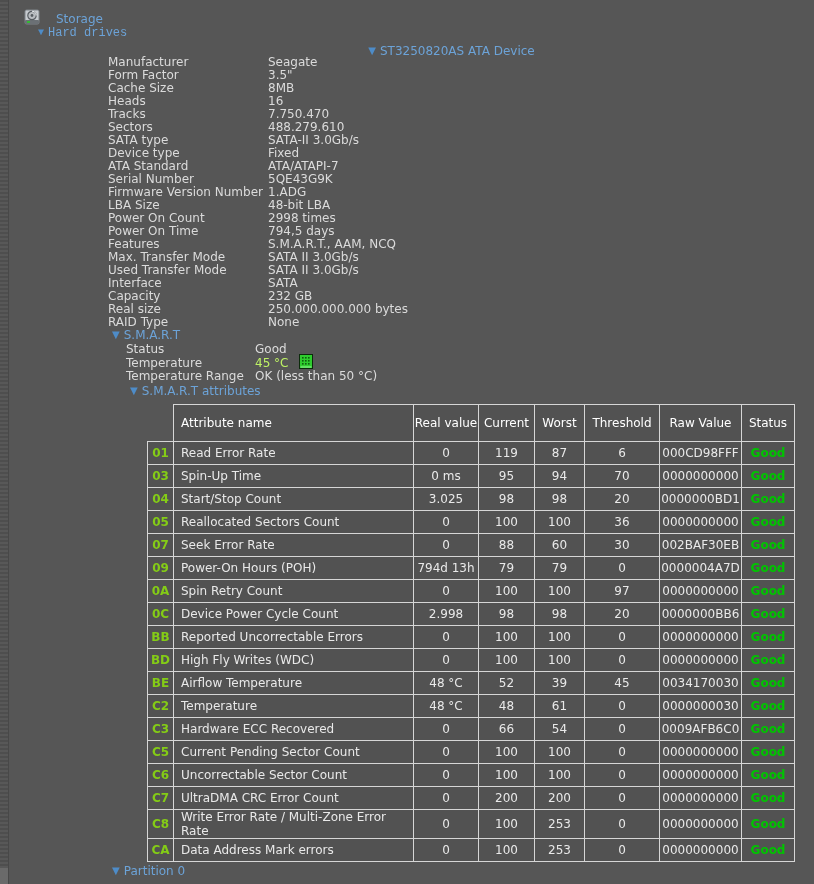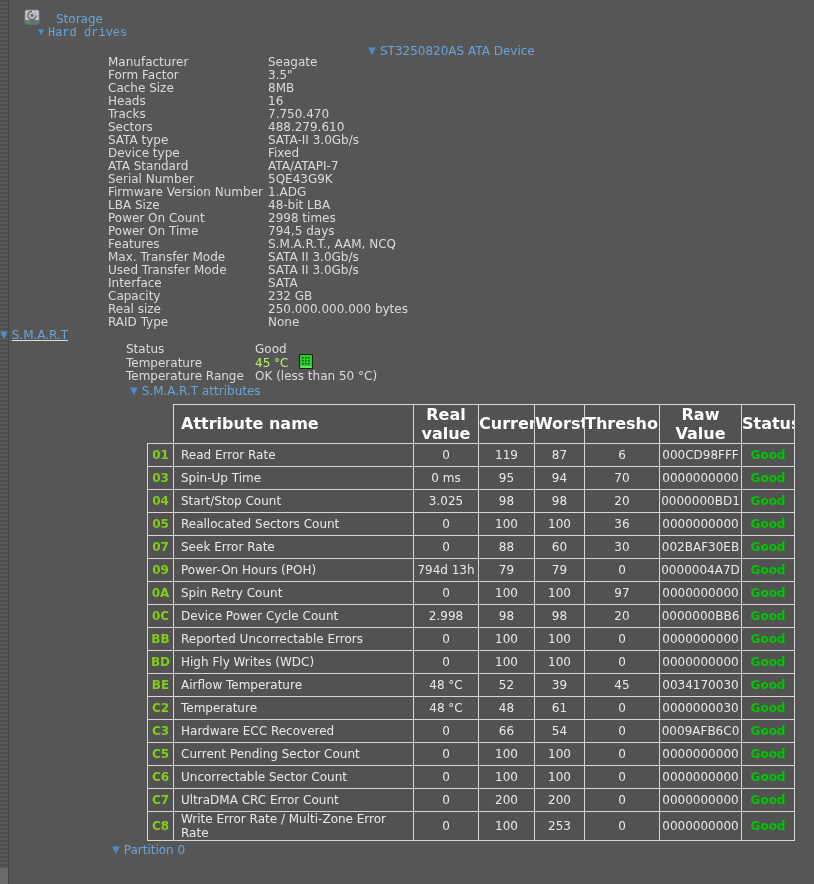--- a/index.html
+++ b/index.html
@@ -23,21 +23,21 @@
     background: #6a6a6a;
   }
   .content { position: absolute; left: 0; top: 0; width: 814px; }
 
   .link { color: #6CA3D8; }
   .arrow { color: #4E8CC8; font-size: 10px; display: inline-block; margin-right: 4px; transform: translateY(-1px); }
 
   .root-row { margin: 10px 0 0 24px; height: 17px; display: flex; align-items: center; gap: 16px; }
   .row-hd   { margin-left: 38px;  height: 14px; line-height: 13px; font-family: Liberation Mono, monospace; }
   .row-dev  { margin-left: 89px;  height: 15px; line-height: 20px; text-align: center; }
-  .row-smart{ height: 14px; line-height: 13px; text-decoration: underline; }
+  .row-smart{ margin-left: 112px; height: 14px; line-height: 13px; }
   .row-attr { margin-left: 130px; height: 16px; line-height: 14px; }
   .row-part { margin-left: 112px; height: 13px; line-height: 13px; margin-top: 3px; }
 
   #kv-list { margin-left: 108px; }
   .kv { height: 13px; line-height: 13px; display: flex; }
   .kv .k { width: 160px; flex: none; }
 
   #smart-kv { margin-left: 126px; }
   .kv2 { height: 13.5px; line-height: 13px; display: flex; align-items: center; }
   .kv2 .k { width: 129px; flex: none; }
@@ -52,21 +52,21 @@
     color: #E9E9E9;
   }
   table.smart th, table.smart td {
     border: 1px solid #D6D6D6;
     background: #525252;
     font-weight: normal;
     text-align: center;
     overflow: hidden;
   }
   table.smart th {
-    height: 37px; color: #FFFFFF; font-weight: bold; font-size: 16px;
+    height: 37px; color: #FFFFFF; font-weight: normal; font-size: 12px;
   }
   table.smart th.empty { border: none; background: transparent; }
   table.smart th.attr, table.smart td.attr { text-align: left; padding-left: 7px; }
   table.smart td { height: 23px; font-size: 12px; }
   table.smart td.id { color: #84cc16; font-weight: bold; }
   table.smart td.status { color: #00C400; font-weight: bold; }
 </style>
 </head>
 <body>
 
@@ -456,20 +456,30 @@
     <td class="id">C8</td>
     <td class="attr">Write Error Rate / Multi-Zone Error Rate</td>
     <td>0</td>
     <td>100</td>
     <td>253</td>
     <td>0</td>
     <td>0000000000</td>
     <td class="status">Good</td>
   </tr>
 
+  <tr>
+    <td class="id">CA</td>
+    <td class="attr">Data Address Mark errors</td>
+    <td>0</td>
+    <td>100</td>
+    <td>253</td>
+    <td>0</td>
+    <td>0000000000</td>
+    <td class="status">Good</td>
+  </tr>
 </tbody>
   </table>
 
   <div class="row-part">
     <span class="arrow">▼</span><span class="link">Partition 0</span>
   </div>
 
 </div>
 
 </body></html>

